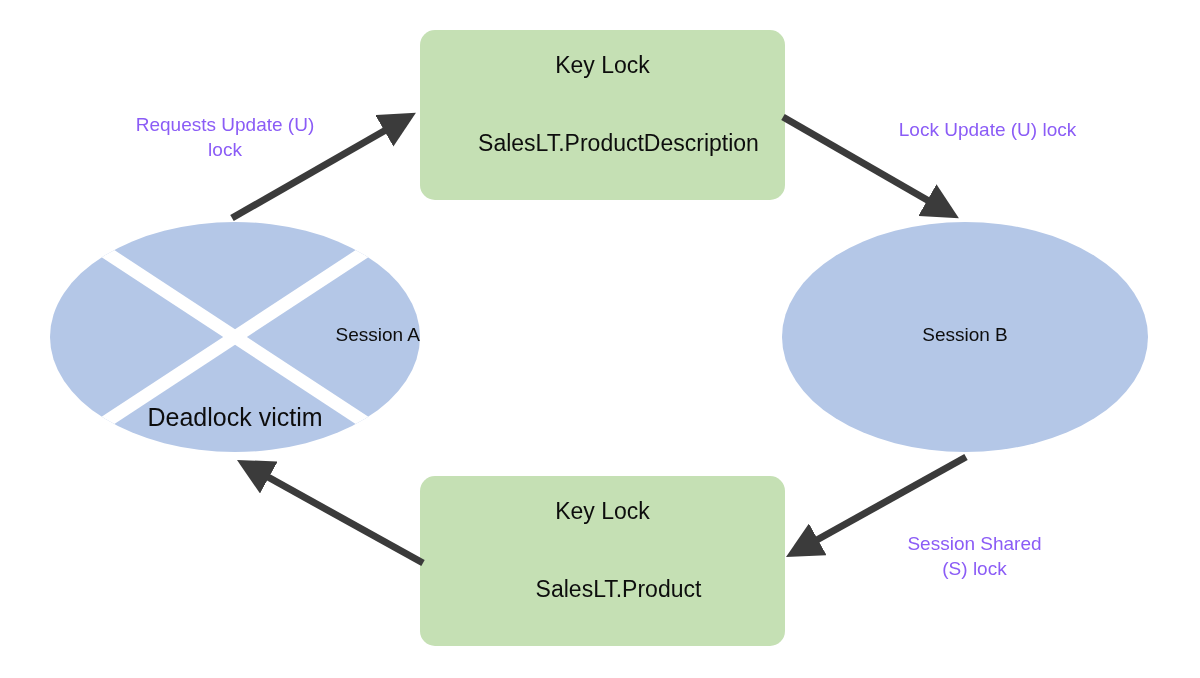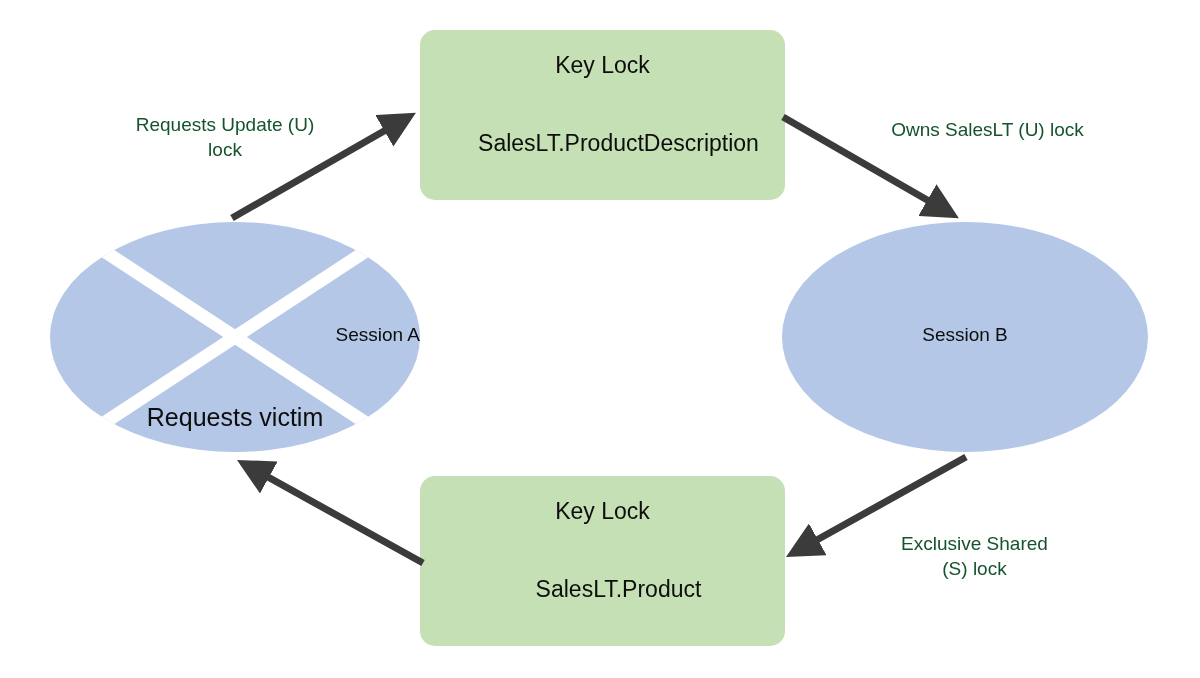--- a/index.html
+++ b/index.html
@@ -63,21 +63,21 @@
     font-size: 19px;
     text-align: center;
   }
 
   
   .edge-label {
     position: absolute;
     text-align: center;
     font-size: 19px;
     line-height: 1.30;
-    color: #14532d;
+    color: #8b5cf6;
     white-space: pre-line;
   }
   #edge-label-a-req-u  { left: 100px; top: 113px; width: 250px; }
   #edge-label-b-own-u  { left: 855px; top: 118px; width: 265px; }
   #edge-label-a-own-x  { left: 135px; top: 532px; width: 245px; }
   #edge-label-b-req-s  { left: 852px; top: 532px; width: 245px; }
 </style>
 </head>
 <body>
 
@@ -122,23 +122,23 @@
     <line x1="423" y1="563" x2="248" y2="466" stroke="#3B3B3B" stroke-width="7" marker-end="url(#arrowhead)"></line>
   </svg>
 
   <div class="node-text box-title" id="box-top-title">Key Lock</div>
   <div class="node-text box-sub" id="box-top-sub">SalesLT.ProductDescription</div>
 
   <div class="node-text box-title" id="box-bottom-title">Key Lock</div>
   <div class="node-text box-sub" id="box-bottom-sub">SalesLT.Product</div>
 
   <div class="node-text" id="ellipse-a-label">Session A</div>
-  <div class="node-text" id="ellipse-a-victim">Requests victim</div>
+  <div class="node-text" id="ellipse-a-victim">Deadlock victim</div>
 
   <div class="node-text" id="ellipse-b-label">Session B</div>
 
   <div class="edge-label" id="edge-label-a-req-u">Requests Update (U)
 lock</div>
-  <div class="edge-label" id="edge-label-b-own-u">Owns SalesLT (U) lock</div>
-  <div class="edge-label" id="edge-label-b-req-s">Exclusive Shared
+  <div class="edge-label" id="edge-label-b-own-u">Lock Update (U) lock</div>
+  <div class="edge-label" id="edge-label-b-req-s">Session Shared
 (S) lock</div>
 
 </div>
 
 </body></html>

